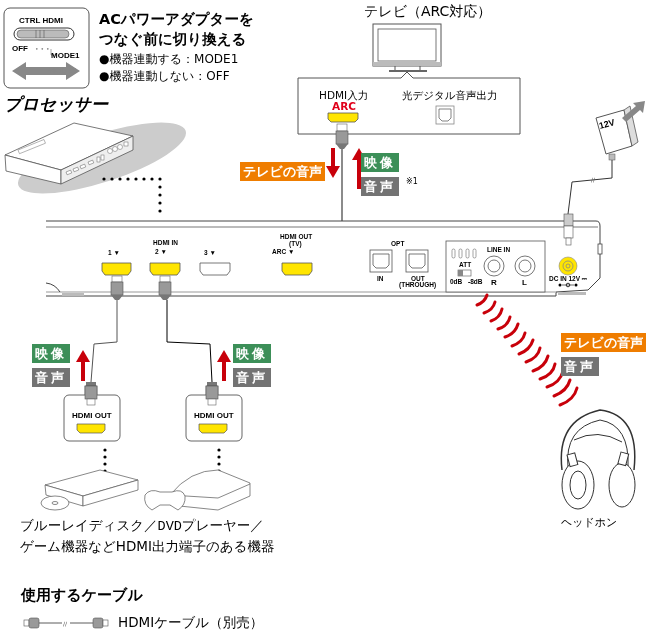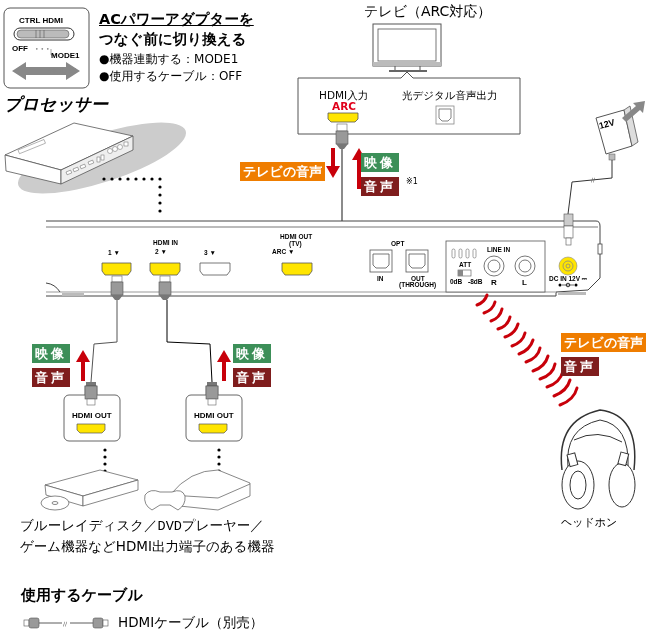--- a/index.html
+++ b/index.html
@@ -2,21 +2,21 @@
 <html><head>
 <meta charset="utf-8">
 <style>
   html, body { margin:0; padding:0; background:#ffffff; }
   body { width:651px; height:638px; position:relative; overflow:hidden;
          font-family:"DejaVu Sans", sans-serif; color:#000; }
   .txt { position:absolute; white-space:nowrap; line-height:1; }
   svg.full { position:absolute; left:0; top:0; }
   .tag { position:absolute; color:#fff; font-size:13px; font-weight:bold; line-height:19px; height:19px; padding:0 3px; letter-spacing:3px; white-space:nowrap; }
   .tag.green { background:#3c8f58; }
-  .tag.pink { background:#7f1d1d; }
+  .tag.pink { background:#737373; }
   .tag.orange { background:#ef7d00; letter-spacing:0; }
   .small { font-size:6.5px; font-family:"Liberation Sans", sans-serif; font-weight:bold; }
 </style>
 </head>
 <body>
 
 <svg class="full" width="651" height="638" viewBox="0 0 651 638">
 
   <g>
     <rect x="4" y="8" width="85" height="80" rx="6" fill="#fff" stroke="#555" stroke-width="1"></rect>
@@ -256,24 +256,24 @@
     <rect x="103" y="620" width="5" height="6" fill="#fff" stroke="#555" stroke-width="0.6"></rect>
   </g>
 </svg>
 
 <div class="txt small" style="left:19px;top:17px;font-size:8px;">CTRL HDMI</div>
 <div class="txt small" style="left:12px;top:45px;font-size:8px;">OFF</div>
 <div class="txt small" style="left:48px;top:43px;font-size:8px;color:#888;font-weight:normal;margin-top:24px;">MODE2</div>
 <div class="txt small" style="left:51px;top:52px;font-size:8px;">MODE1</div>
 <div class="txt" style="left:35px;top:46px;font-size:6px;color:#888;">• • •</div>
 
-<div class="txt" style="left:99px;top:12px;font-size:14.5px;font-weight:bold;text-decoration:underline;">ACパワーアダプターを</div>
+<div class="txt" style="left:99px;top:12px;font-size:14.5px;font-weight:bold;">ACパワーアダプターを</div>
 <div class="txt" style="left:99px;top:32px;font-size:14.5px;font-weight:bold;">つなぐ前に切り換える</div>
 <div class="txt" style="left:99px;top:53px;font-size:12px;">●機器連動する：MODE1</div>
-<div class="txt" style="left:99px;top:70px;font-size:12px;">●使用するケーブル：OFF</div>
+<div class="txt" style="left:99px;top:70px;font-size:12px;">●機器連動しない：OFF</div>
 
 <div class="txt" style="left:4px;top:96px;font-size:17px;font-weight:bold;font-style:italic;">プロセッサー</div>
 
 <div class="txt" style="left:364px;top:4px;font-size:14px;">テレビ（ARC対応）</div>
 <div class="txt" style="left:319px;top:90px;font-size:10.5px;">HDMI入力</div>
 <div class="txt" style="left:332px;top:101px;font-size:10.5px;font-weight:bold;color:#e0001a;">ARC</div>
 <div class="txt" style="left:402px;top:90px;font-size:10.5px;">光デジタル音声出力</div>
 
 <div class="tag orange" style="left:240px;top:162px;">テレビの音声</div>
 <div class="tag green" style="left:361px;top:153px;">映像</div>

